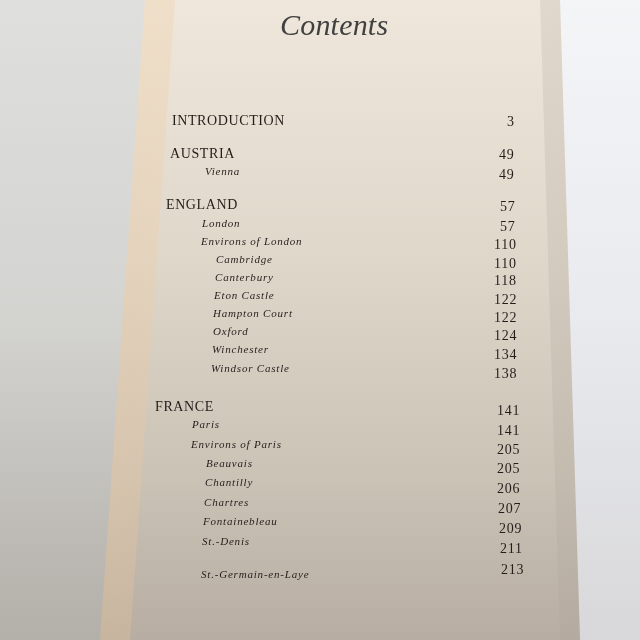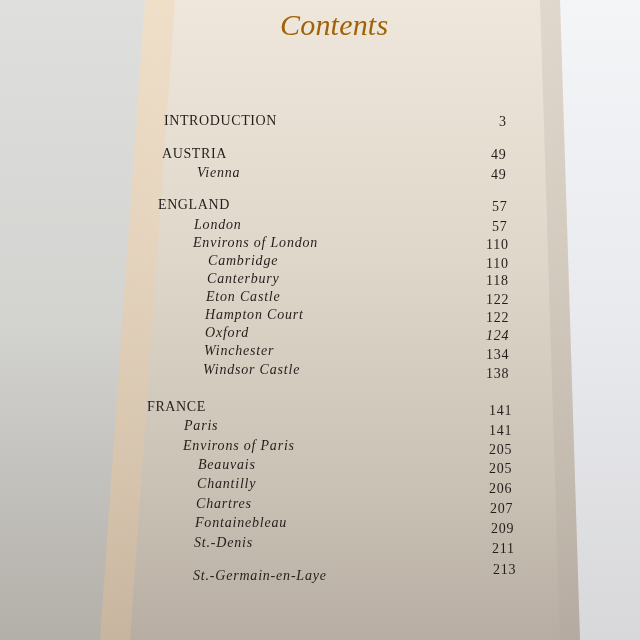--- a/index.html
+++ b/index.html
@@ -46,31 +46,31 @@
       width: 640px; height: 640px;
       clip-path: polygon(540px 0px, 560px 0px, 580px 640px, 560px 640px);
       background: linear-gradient(90deg, rgba(190,180,170,0), rgba(170,160,150,0.25));
     }
     .title {
       position: absolute;
       left: 280px;
       top: 8px;
       font-style: italic;
       font-size: 30px;
-      color: #a16207;
+      color: #404040;
       letter-spacing: 0.2px;
     }
     .toc {
       position: absolute;
-      left: 4px; top: 0;
+      left: 12px; top: 0;
       width: 548px; height: 640px;
     }
     .row {
       position: absolute;
-      font-size: 14px;
+      font-size: 11px;
       color: #241e1b;
       white-space: nowrap;
     }
     .row.caps {
       letter-spacing: 0.6px;
       font-size: 14px;
     }
     .row.ital {
       font-style: italic;
       letter-spacing: 0.8px;
@@ -113,21 +113,21 @@
   <div class="num" style="left:482px; top:237px;">110</div>
   <div class="row ital" style="left:204px; top:253px;">Cambridge</div>
   <div class="num" style="left:482px; top:256px;">110</div>
   <div class="row ital" style="left:203px; top:271px;">Canterbury</div>
   <div class="num" style="left:482px; top:273px;text-align:right;">118</div>
   <div class="row ital" style="left:202px; top:289px;">Eton Castle</div>
   <div class="num" style="left:482px; top:292px;">122</div>
   <div class="row ital" style="left:201px; top:307px;">Hampton Court</div>
   <div class="num" style="left:482px; top:310px;">122</div>
   <div class="row ital" style="left:201px; top:325px;">Oxford</div>
-  <div class="num" style="left:482px; top:328px;font-style:italic;">124</div>
+  <div class="num" style="left:482px; top:328px;">124</div>
   <div class="row ital" style="left:200px; top:343px;">Winchester</div>
   <div class="num" style="left:482px; top:347px;">134</div>
   <div class="row ital" style="left:199px; top:362px;">Windsor Castle</div>
   <div class="num" style="left:482px; top:366px;">138</div>
 
   <div class="row caps" style="left:143px; top:399px;">FRANCE</div>
   <div class="num" style="left:485px; top:403px;">141</div>
   <div class="row ital" style="left:180px; top:418px;">Paris</div>
   <div class="num" style="left:485px; top:423px;">141</div>
   <div class="row ital" style="left:179px; top:438px;">Environs of Paris</div>

